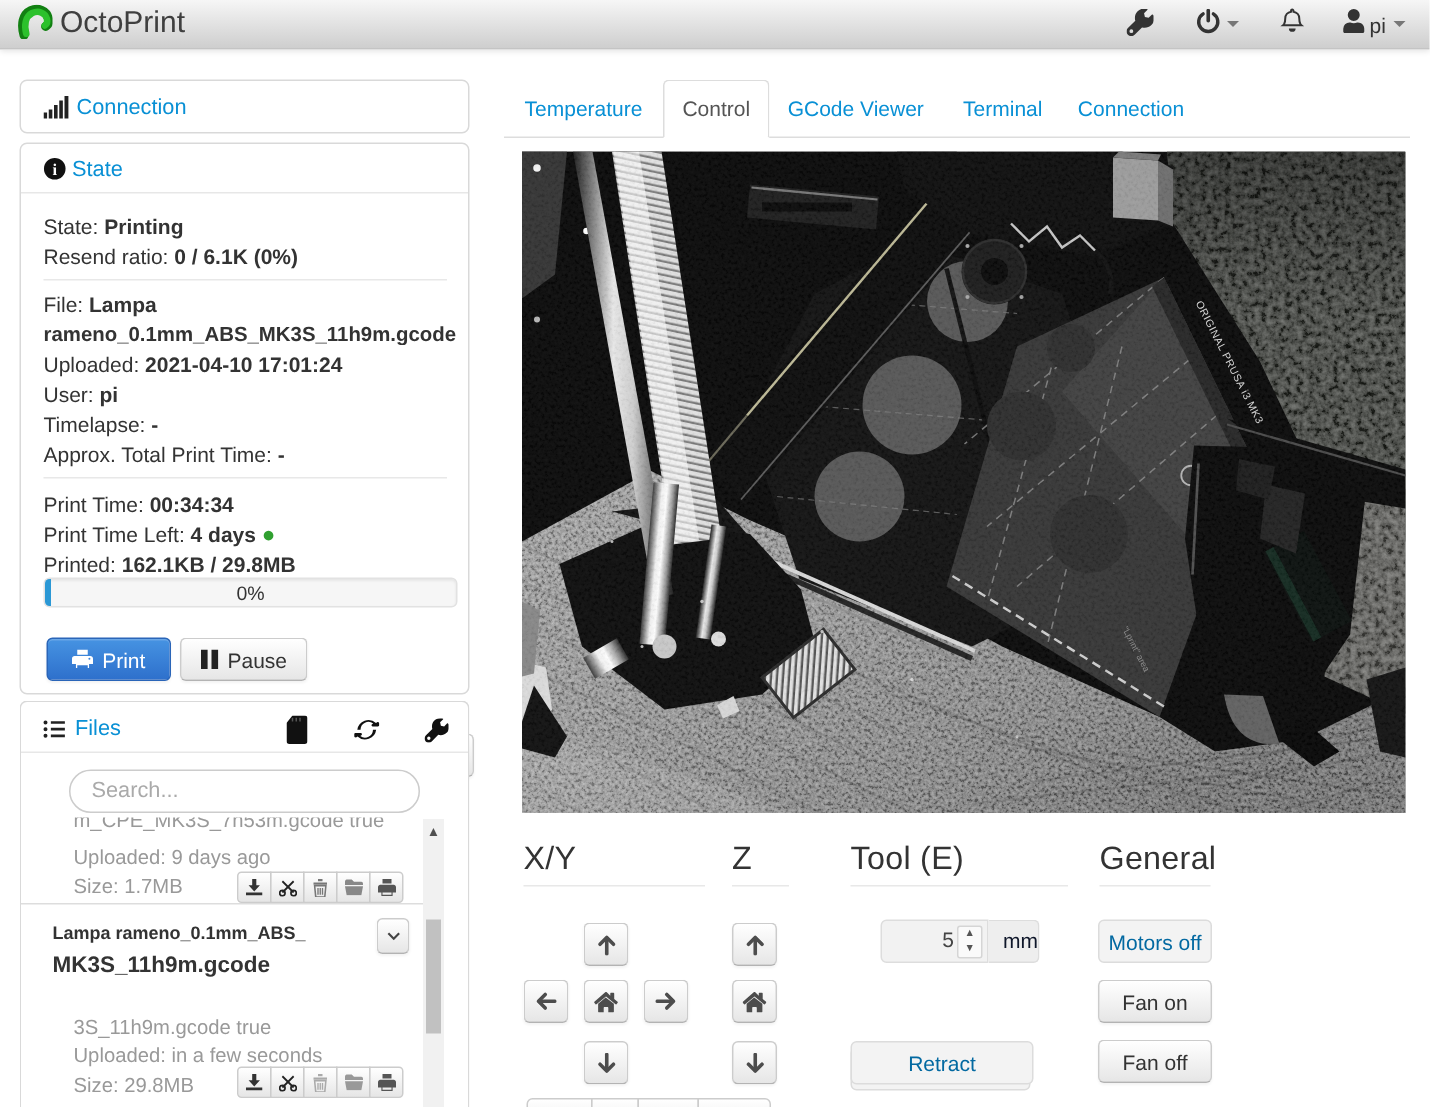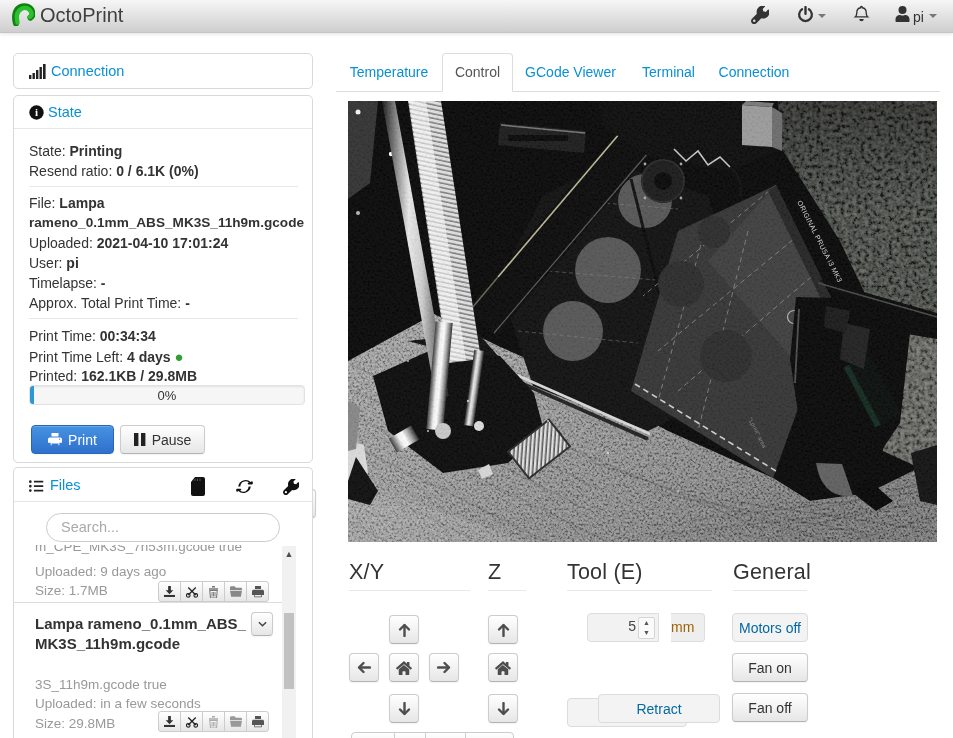--- a/index.html
+++ b/index.html
@@ -28,21 +28,21 @@
   border-radius:4px 4px 0 0; color:#555; }
 
 .btn { position:absolute; display:flex; align-items:center; justify-content:center;
   background:linear-gradient(#ffffff, #e6e6e6); border:1px solid #ccc; border-bottom-color:#b3b3b3;
   border-radius:4px; color:#333; font-size:14px; box-shadow:inset 0 1px 0 rgba(255,255,255,.2), 0 1px 2px rgba(0,0,0,.05); }
 .btn.dis { background:#f3f3f3; color:#0369a1; border-color:#dcdcdc; box-shadow:none; }
 .btn.prim { background:linear-gradient(#4693e2, #2e70cc); border-color:#2a65b8; color:#fff; }
 .jog { color:#4a4a4a; font-size:17px; }
 h2.ctl { position:absolute; font-size:21.5px; font-weight:400; color:#333; letter-spacing:0.2px; }
 .hrule { position:absolute; height:1px; background:#e8e8e8; }
-.muted { color:#999; }
+.muted { color:#999;margin-left:14px; }
 .fline { position:absolute; left:35px; font-size:13.5px; white-space:nowrap; }
 .sline { position:absolute; left:29px; white-space:nowrap; }
 </style>
 </head>
 <body>
 
 <div class="abs" id="navbar"></div>
 <svg class="abs" style="left:12px; top:3px;" width="23" height="23" viewBox="0 0 23 23">
   <path d="M4 20.5 C2 13.5 3 6.5 8.5 4 C13.5 1.8 19 4.2 20.2 9 C20.9 11.6 20 13.6 18.4 14.6" fill="none" stroke="#128012" stroke-width="6" stroke-linecap="round"></path>
   <path d="M5.5 19.5 C4 13.5 5 8 9.5 5.7 C14 3.6 18.3 5.8 19.3 9.6 C19.9 11.8 19.2 13.2 17.9 14" fill="none" stroke="#2cc12c" stroke-width="4.4" stroke-linecap="round"></path>
@@ -141,21 +141,21 @@
 <svg class="abs" style="left:283px;top:479px" width="16" height="16" viewBox="0 0 512 512">
     <path fill="#111" d="M507 114c-3-12-18-16-27-7l-61 61-70-16-16-70 61-61c9-9 5-24-8-27-61-14-128 3-175 50-48 48-62 117-44 178L27 362c-35 35-35 92 0 127s92 35 127 0l140-140c61 18 130 4 178-44 47-47 64-114 50-175zM92 456a36 36 0 1 1 0-72 36 36 0 0 1 0 72z"></path>
   </svg>
 <div class="abs" style="left:46px;top:513px;width:234px;height:29px;border:1px solid #ccc;border-radius:15px;color:#aaa;font-size:14.5px;line-height:27px;padding-left:14px;">Search...</div>
 
 <div class="abs" style="left:14px;top:545px;width:298px;height:193px;overflow:hidden;">
 <div class="fline muted" style="left:21px;top:-6px">m_CPE_MK3S_7h53m.gcode true</div>
 <div class="fline muted" style="left:21px;top:19px">Uploaded: 9 days ago</div>
 <div class="fline muted" style="left:21px;top:38px">Size: 1.7MB</div>
 <div class="abs" style="left:0;top:57px;width:268px;height:1px;background:#ddd"></div>
-<div class="fline" style="left:21px;top:70px;font-weight:bold;font-size:15px">Lampa rameno_0.1mm_ABS_</div>
+<div class="fline" style="left:21px;top:70px;font-weight:bold;font-size:12px">Lampa rameno_0.1mm_ABS_</div>
 <div class="fline" style="left:21px;top:90px;font-weight:bold;font-size:15px">MK3S_11h9m.gcode</div>
 <div class="fline muted" style="left:21px;top:132px">3S_11h9m.gcode true</div>
 <div class="fline muted" style="left:21px;top:151px">Uploaded: in a few seconds</div>
 <div class="fline muted" style="left:21px;top:171px">Size: 29.8MB</div>
 <div class="btn" style="left:237px;top:67px;width:22px;height:24px;">
       <svg width="9" height="6" viewBox="0 0 10 6">
         <path d="M1 1 L5 5 L9 1" fill="none" stroke="#444" stroke-width="1.6"></path>
       </svg>
     </div>
 <div class="fbtns" style="left:144px;top:36px;">
@@ -539,19 +539,19 @@
 <div style="width:49px;height:26px;background:linear-gradient(#fff,#e6e6e6);border:1px solid #ccc;margin-left:-1px;border-radius:0 4px 0 0;"></div>
 </div>
 
 <div class="abs" style="left:587px;top:613px;width:72px;height:29px;background:#f2f2f2;border:1px solid #ddd;border-radius:4px 0 0 4px;">
   <div style="position:absolute;right:22px;top:4px;font-size:14px;color:#444">5</div>
   <div style="position:absolute;right:3px;top:3px;width:17px;height:22px;border:1px solid #d5d5d5;background:#fafafa;border-radius:2px;text-align:center;">
     <div style="font-size:7px;color:#555;line-height:10px">▲</div>
     <div style="font-size:7px;color:#555;line-height:9px">▼</div>
   </div>
 </div>
-<div class="abs" style="left:659px;top:613px;width:34px;height:29px;background:#eee;border:1px solid #ddd;border-left:none;border-radius:0 4px 4px 0;text-align:left;line-height:27px;color:#a16207;margin-left:12px;">mm</div>
+<div class="abs" style="left:659px;top:613px;width:34px;height:29px;background:#eee;border:1px solid #ddd;border-left:none;border-radius:0 4px 4px 0;text-align:right;line-height:27px;color:#0f172a;">mm</div>
 <div class="btn dis" style="left:567px;top:654px;width:120px;height:29px;margin-top:44px;">Extrude</div>
-<div class="btn dis" style="left:567px;top:694px;width:122px;height:29px;margin-left:31px;">Retract</div>
+<div class="btn dis" style="left:567px;top:694px;width:122px;height:29px;">Retract</div>
 
 <div class="btn dis" style="left:732px;top:613px;width:76px;height:29px;">Motors off</div>
 <div class="btn" style="left:732px;top:653px;width:76px;height:29px;">Fan on</div>
 <div class="btn" style="left:732px;top:693px;width:76px;height:29px;">Fan off</div>
 
 </body></html>

